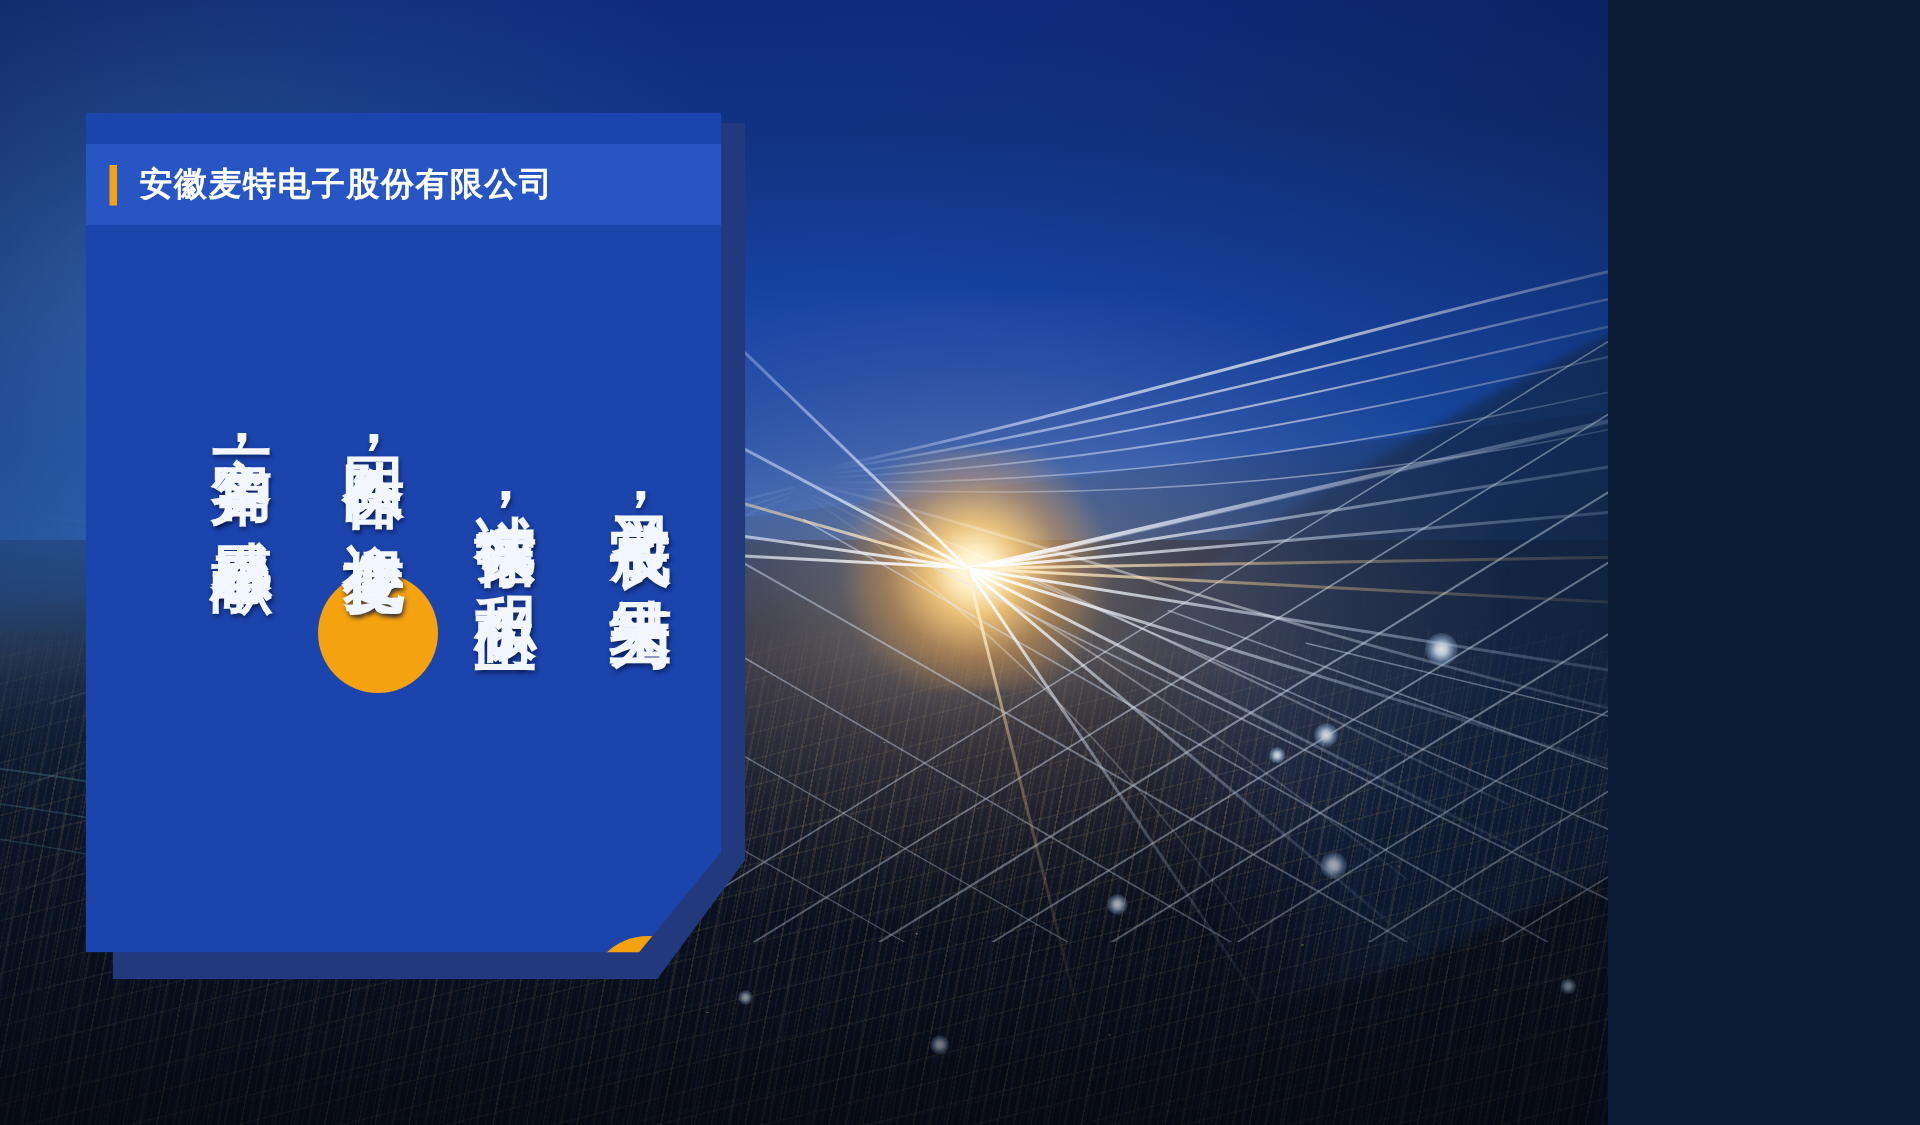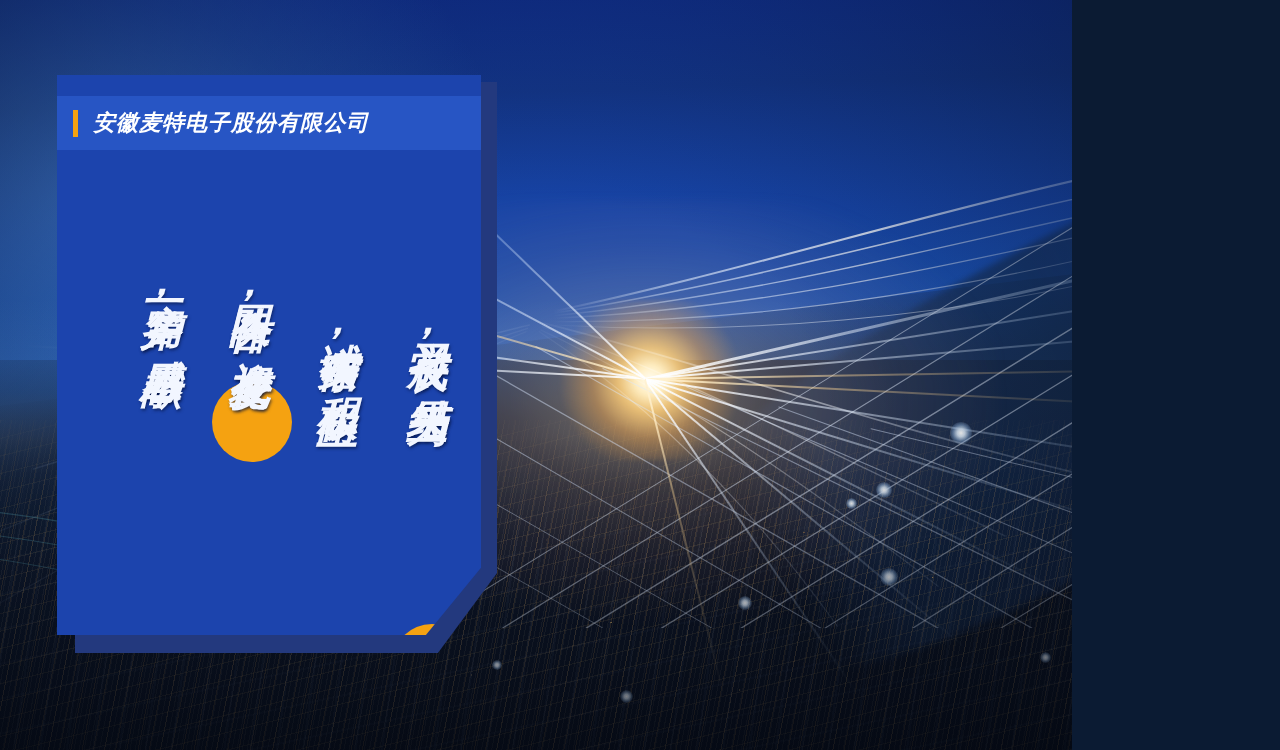--- a/index.html
+++ b/index.html
@@ -6,21 +6,20 @@
     margin: 0;
     padding: 0;
     background: #0b1b33;
   }
   #stage {
     position: relative;
     width: 1072px;
     height: 750px;
     overflow: hidden;
     font-family: "Liberation Serif", "DejaVu Serif", serif;
-    font-style: italic;
   }
 
   
   .bg-root { position:absolute; inset:0; overflow:hidden; }
 
   
   .bg-sky {
     position:absolute; inset:0;
     background:
       linear-gradient(178deg, #11339c 0%, #14388f 14%, #1745a8 30%, #1d59b8 48%, #2a6ec2 62%, #2b6cb8 74%, #1d4a80 86%, #10253f 100%);

